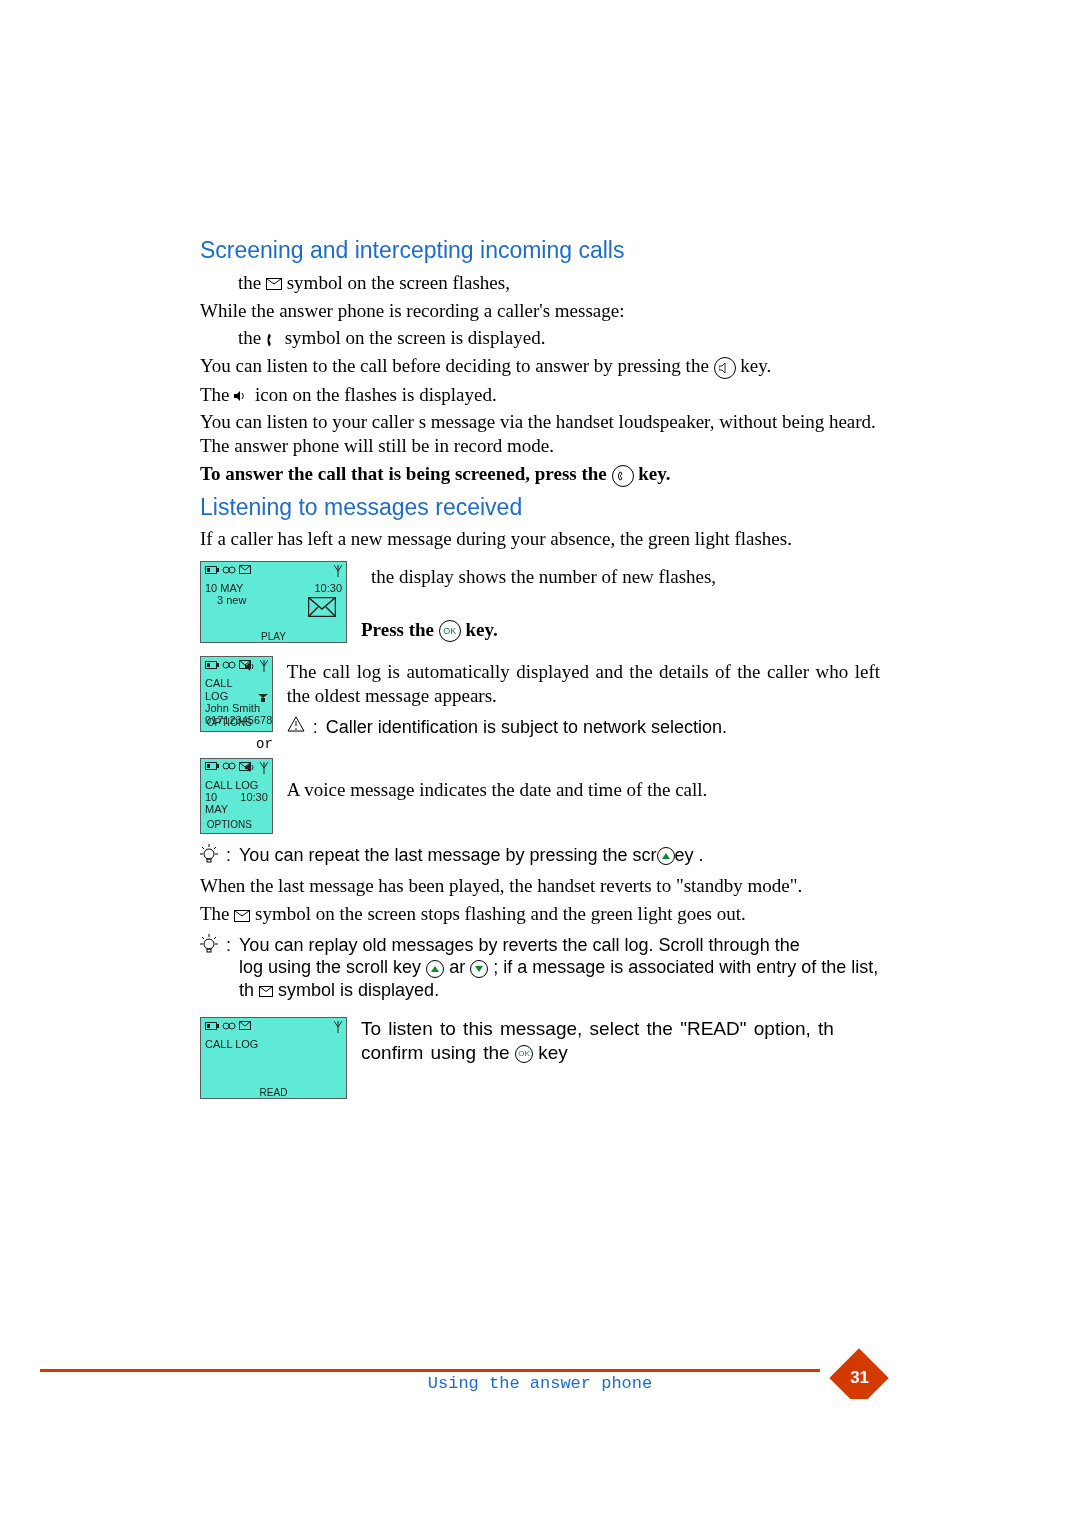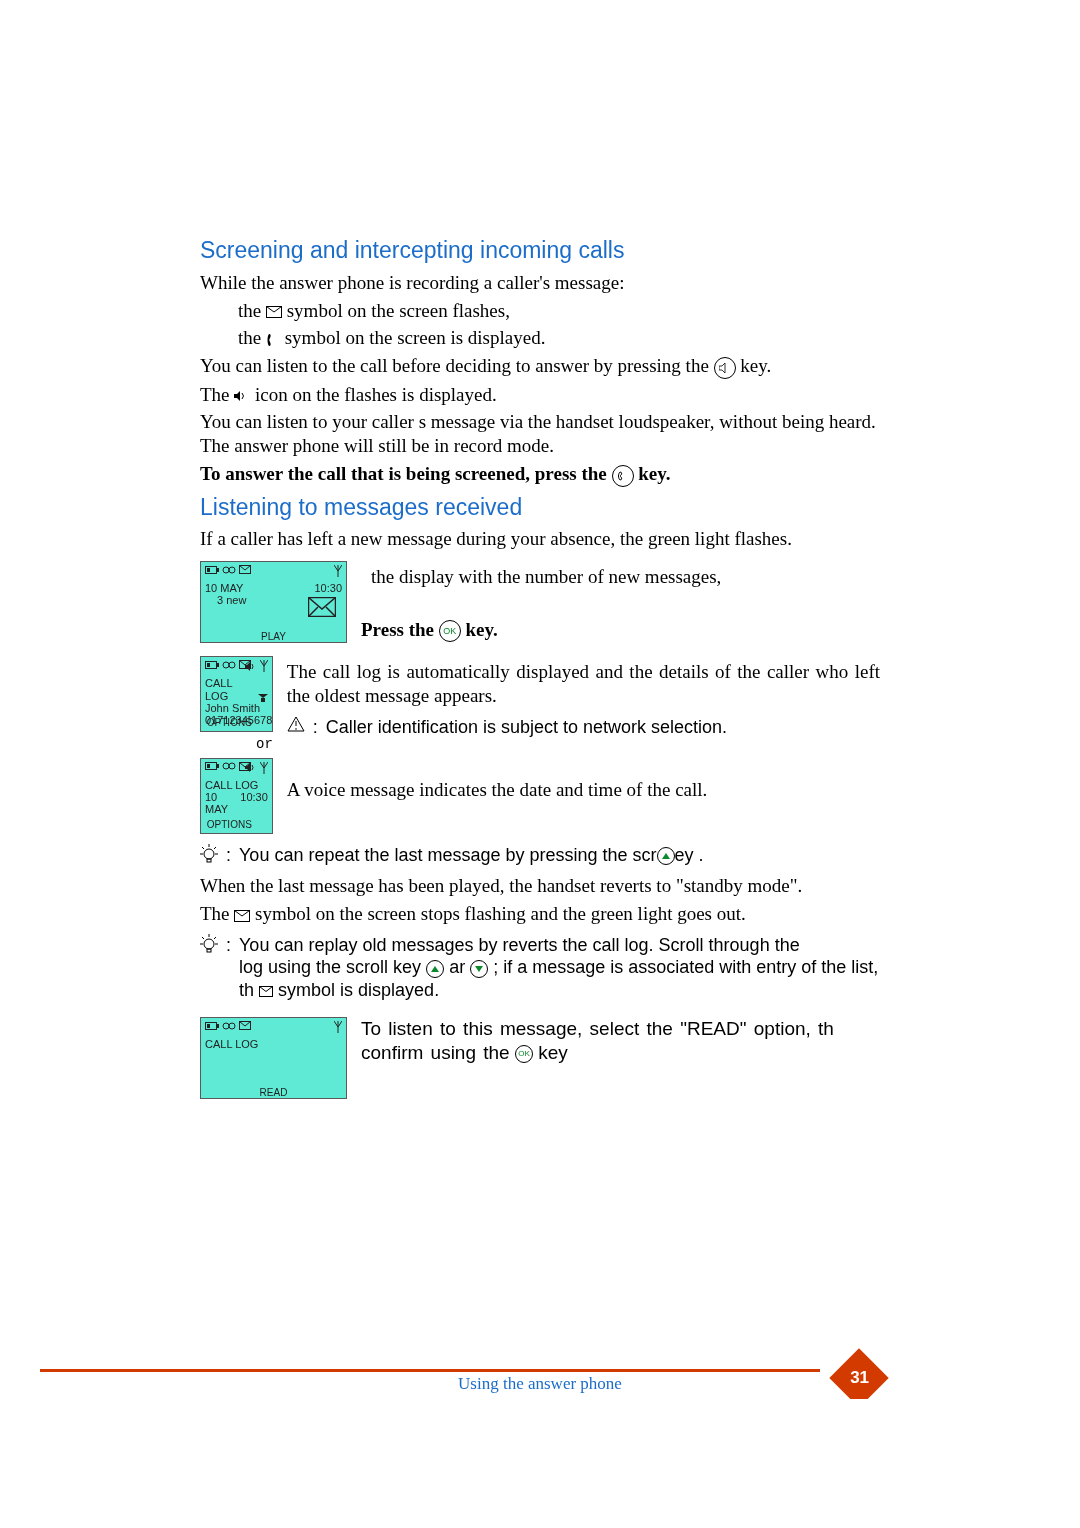--- a/index.html
+++ b/index.html
@@ -110,21 +110,21 @@
     top: 10px;
     height: 3px;
     background: #d33a00;
   }
   .footer-text {
     position: absolute;
     left: 0; right: 0;
     top: 14px;
     text-align: center;
     color: #1b6dc9;
-    font-family: Liberation Serif, serif;
+    font-family: Liberation Mono, monospace;
     font-size: 17px;
   }
   .footer-diamond {
     position: absolute;
     right: 200px;
     top: -2px;
     width: 42px; height: 42px;
     background: #d33a00;
     transform: rotate(45deg);
     display: flex;
@@ -151,31 +151,31 @@
     font-size: 10px;
     vertical-align: middle;
   }
   .key-circ.sm { width: 16px; height: 16px; font-size: 9px; }
 </style>
 </head>
 <body>
 
 <div class="page">
   <div class="h2">Screening  and intercepting incoming calls</div>
-  <div class="para indent">While the answer phone is recording a caller's message:</div>
   <div class="para indent" style="margin-left:38px">
     <span>the </span>
     <span class="ico">
       <svg width="16" height="12" viewBox="0 0 16 12">
           <rect x="0.5" y="0.5" width="15" height="11" fill="none" stroke="#000"></rect>
           <polyline points="0.5,0.5 8,6 15.5,0.5" fill="none" stroke="#000"></polyline>
         </svg>
     </span>
     <span> symbol on the screen flashes,</span>
   </div>
+  <div class="para indent">While the answer phone is recording a caller's message:</div>
   <div class="para indent" style="margin-left:38px">
     <span>the </span>
     <span class="ico">
       <svg width="14" height="14" viewBox="0 0 14 14">
           <path d="M3 1 C1 3 1 11 3 13 C5 13 5 11 4 9 C3 7 3 7 4 5 C5 3 5 1 3 1 Z" fill="#000"></path>
         </svg>
     </span>
     <span> symbol on the screen is displayed.</span>
   </div>
   <div class="para indent">
@@ -254,21 +254,21 @@
         <svg width="28" height="20">
             <rect x="0.5" y="0.5" width="27" height="19" fill="none" stroke="#222" stroke-width="1.5"></rect>
             <polyline points="0.5,0.5 14,12 27.5,0.5" fill="none" stroke="#222" stroke-width="1.5"></polyline>
             <polyline points="0.5,19.5 10,10" fill="none" stroke="#222" stroke-width="1.5"></polyline>
             <polyline points="27.5,19.5 18,10" fill="none" stroke="#222" stroke-width="1.5"></polyline>
           </svg>
       </div>
       <div class="sc-bot">PLAY</div>
     </div>
     <div style="flex:1">
-      <div class="para" style="margin-left:10px">the display with the number of new messages,</div>
+      <div class="para" style="margin-left:10px">the display shows the number of new flashes,</div>
       <div class="para bold" style="margin-top:29px">
         <span>Press the </span>
         <span class="key-circ">
             <span style="color:#0a8a2a;font-size:9px;font-weight:normal">OK</span>
           </span>
         <span> key.</span>
       </div>
     </div>
   </div>
 

